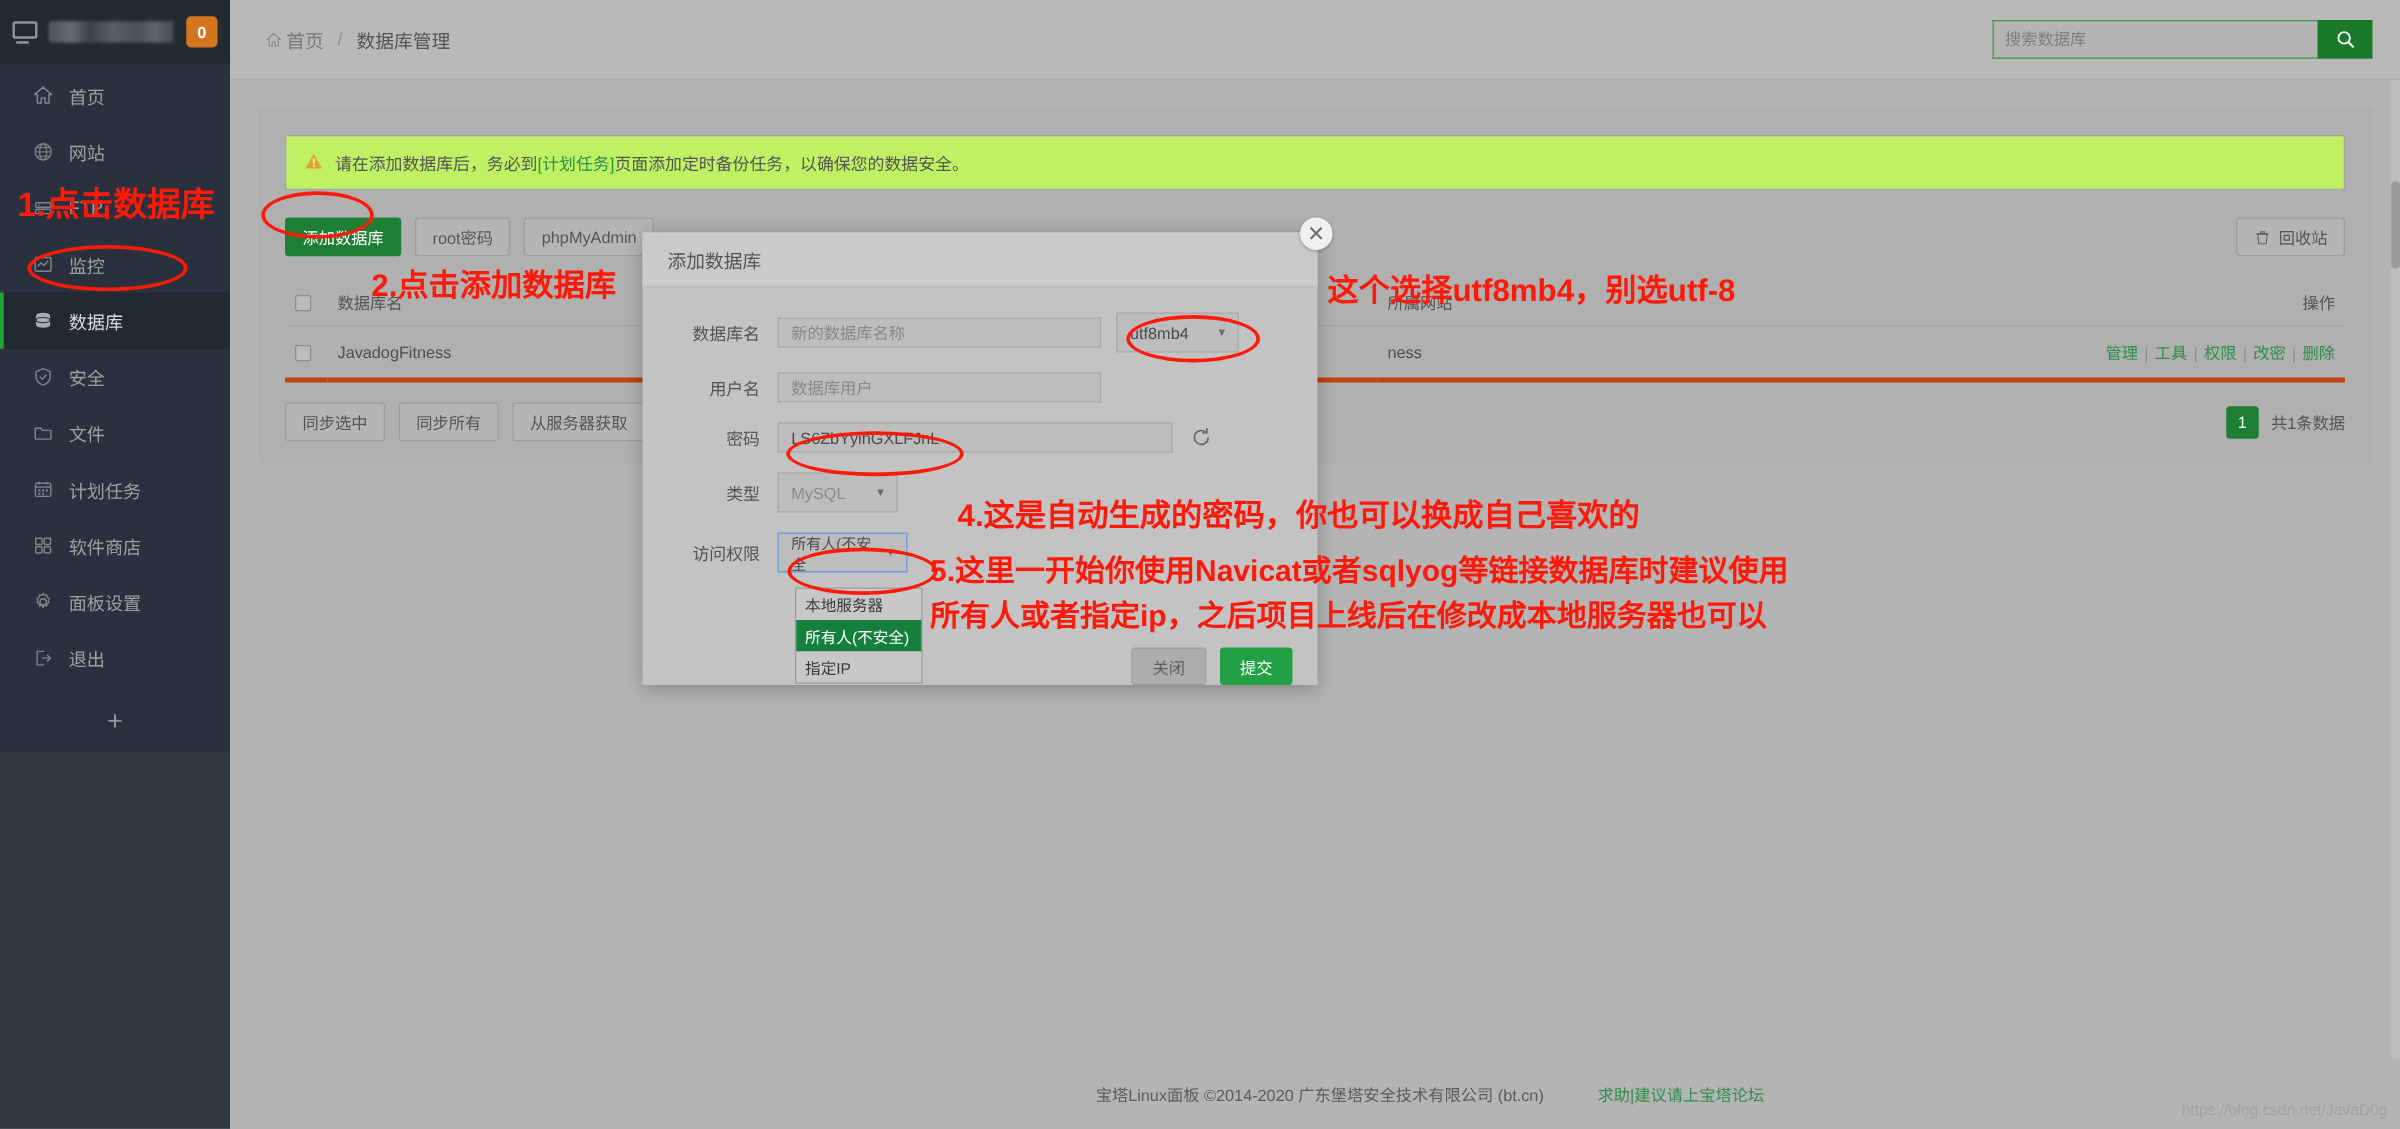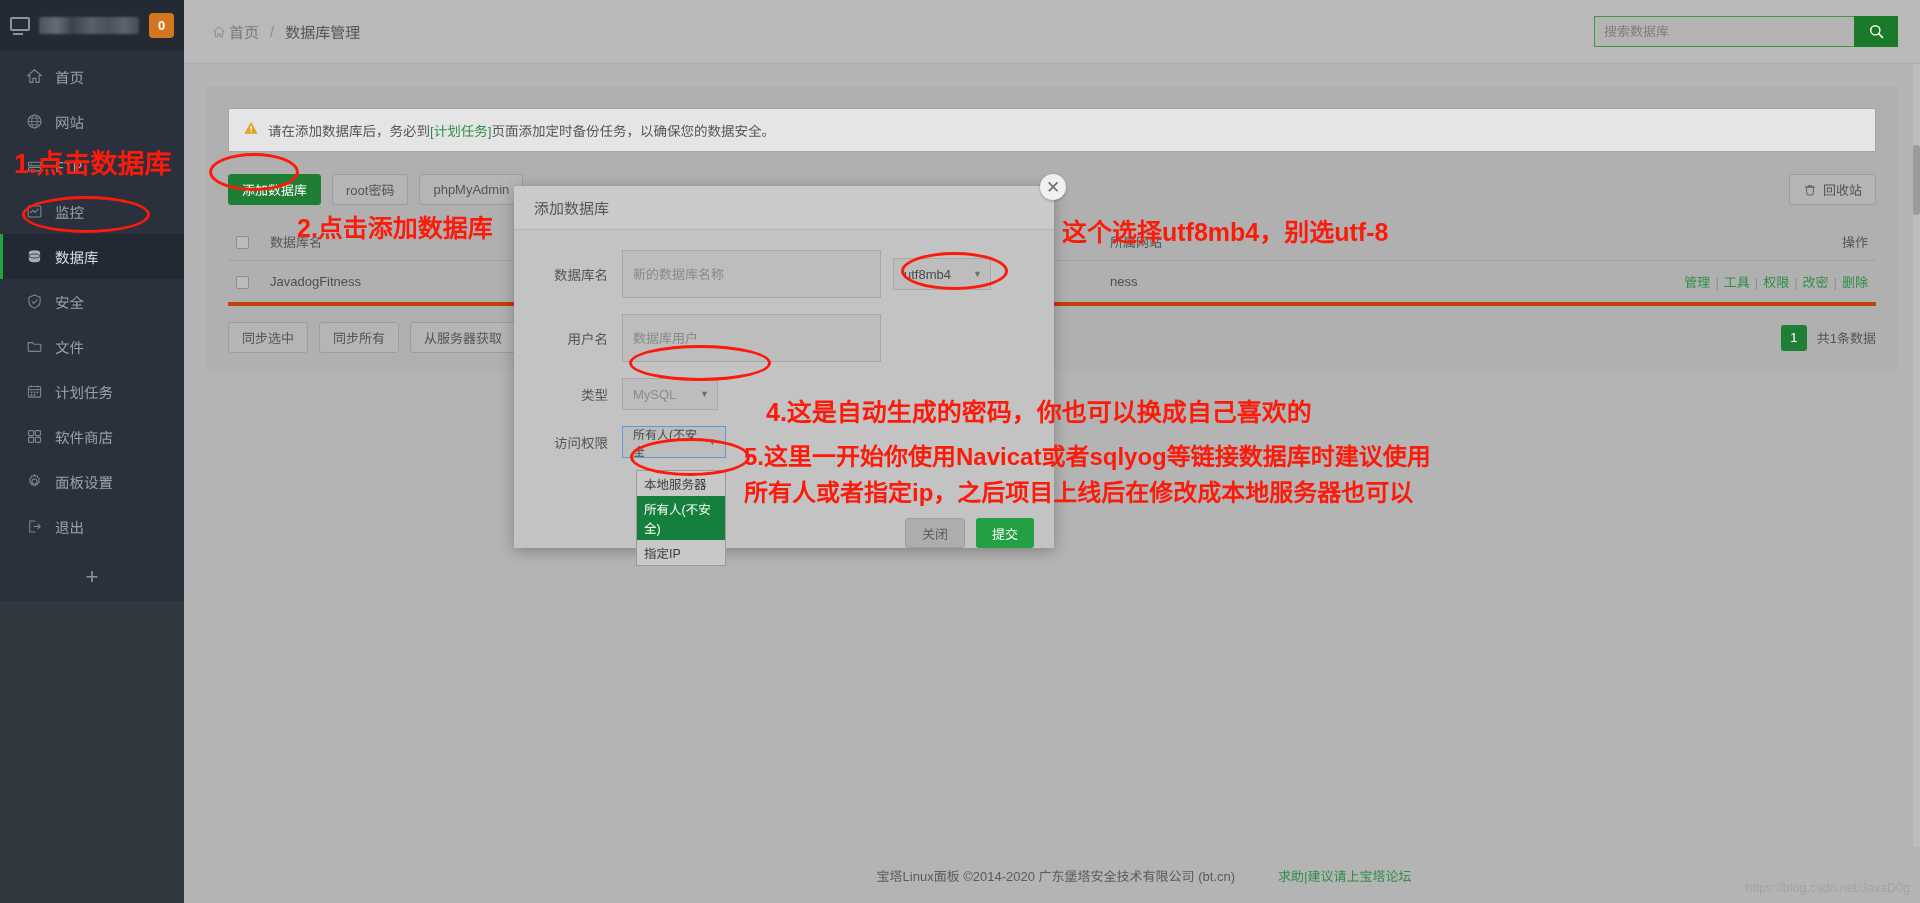--- a/index.html
+++ b/index.html
@@ -78,22 +78,22 @@
   }
   .search-input::placeholder { color: #7d7d7d; }
   .search-btn {
     width: 44px; height: 31px; background: #1b7a2a; border: none; cursor: pointer;
     display: flex; align-items: center; justify-content: center;
   }
 
   #content { padding: 22px 22px 0 22px; }
   .panel { background: #b0b0b0; padding: 22px 22px 18px 22px; }
   .alert {
-    border: 1px solid #a5a5a5; background: #e5e5e5; padding: 11px 14px;
-    display: flex; align-items: flex-start; font-size: 13.5px; color: #555; margin-bottom: 22px;
+    border: 1px solid #a5a5a5; background: #bef264; padding: 11px 14px;
+    display: flex; align-items: flex-end; font-size: 13.5px; color: #555; margin-bottom: 22px;
   }
   .alert .warn-ico { margin-right: 9px; flex: 0 0 auto; }
   .alert a.link { color: #2f8f4a; text-decoration: none; }
 
   .toolbar { display: flex; align-items: center; position: relative; }
   .btn {
     height: 31px; padding: 0 13px; font-size: 13px; border-radius: 3px;
     display: inline-flex; align-items: center; cursor: pointer;
     border: 1px solid #9d9d9d; background: #b5b5b5; color: #555; margin-right: 11px;
     font-family: "Liberation Sans", sans-serif;
@@ -151,41 +151,41 @@
     position: absolute; right: -12px; top: -12px; width: 26px; height: 26px; border-radius: 50%;
     background: #f0f0f0; color: #6e6e6e; display: flex; align-items: center; justify-content: center;
     font-size: 17px; line-height: 1; cursor: pointer; box-shadow: 0 1px 3px rgba(0,0,0,.25);
   }
   #modal-body { padding: 20px 20px 0 20px; }
   .frow { display: flex; align-items: center; margin-bottom: 16px; }
   .flabel {
     width: 74px; text-align: right; margin-right: 14px; font-size: 13.5px; color: #555; flex: 0 0 auto;
   }
   .finput {
-    height: 48px; border: 1px solid #a8a8a8; background: #bdbdbd; padding: 0 10px;
+    height: 24px; border: 1px solid #a8a8a8; background: #bdbdbd; padding: 0 10px;
     font-size: 13px; color: #4a4a4a; outline: none; font-family: "Liberation Sans", sans-serif;
   }
   .finput::placeholder { color: #898989; }
   .fw-name { width: 259px; }
   .fw-user { width: 259px; }
   .fw-pass { width: 316px; }
   .fselect {
     height: 32px; border: 1px solid #a8a8a8; background: #bdbdbd; font-size: 13px; color: #4a4a4a;
     display: flex; align-items: center; padding: 0 8px 0 10px; cursor: pointer; position: relative;
   }
   .fselect .caret { margin-left: auto; font-size: 9px; color: #6f6f6f; }
   .fw-charset { width: 98px; margin-left: 12px; }
   .fw-type { width: 96px; color: #8b8b8b; }
   .fw-perm { width: 104px; }
   .refresh-btn {
     margin-left: 12px; width: 22px; height: 22px; color: #6a6a6a; cursor: pointer;
     display: flex; align-items: center; justify-content: center;
   }
   #perm-options {
-    position: absolute; left: 636px; top: 470px; width: 90px;
+    position: absolute; left: 636px; top: 470px; width: 102px;
     border: 1px solid #9a9a9a; background: #c8c8c8; font-size: 12.5px; z-index: 40;
   }
   #perm-options div { padding: 3px 7px; color: #3c3c3c; cursor: pointer; }
   #perm-options div.sel { background: #15803d; color: #fff; }
   #modal-foot {
     position: absolute; left: 0; right: 0; bottom: 0; height: 58px;
     display: flex; align-items: flex-end; justify-content: flex-end; padding: 0 20px;
   }
   .mbtn {
     height: 30px; padding: 0 16px; border-radius: 3px; font-size: 13px; cursor: pointer;
@@ -472,20 +472,30 @@
           <span>utf8mb4</span>
           <span class="caret">▼</span>
         </div>
       </div>
 
       <div class="frow">
         <div class="flabel">用户名</div>
         <input class="finput fw-user" type="text" placeholder="数据库用户" style="">
       </div>
 
+      <div class="frow">
+        <div class="flabel">密码</div>
+        <input class="finput fw-pass" type="text" value="LS6ZbYyihGXLFJnL" style="">
+        <div class="refresh-btn">
+          <svg width="18" height="18" viewBox="0 0 20 20">
+            <path d="M16.2 10 a6.2 6.2 0 1 1 -1.9 -4.5" fill="none" stroke="#6a6a6a" stroke-width="1.5"></path>
+            <polyline points="15,1.6 15,5.8 10.8,5.8" fill="none" stroke="#6a6a6a" stroke-width="1.5"></polyline>
+            </svg>
+        </div>
+      </div>
 
       <div class="frow">
         <div class="flabel">类型</div>
         <div class="fselect fw-type">
           <span>MySQL</span>
           <span class="caret">▼</span>
         </div>
       </div>
 
       <div class="frow">

